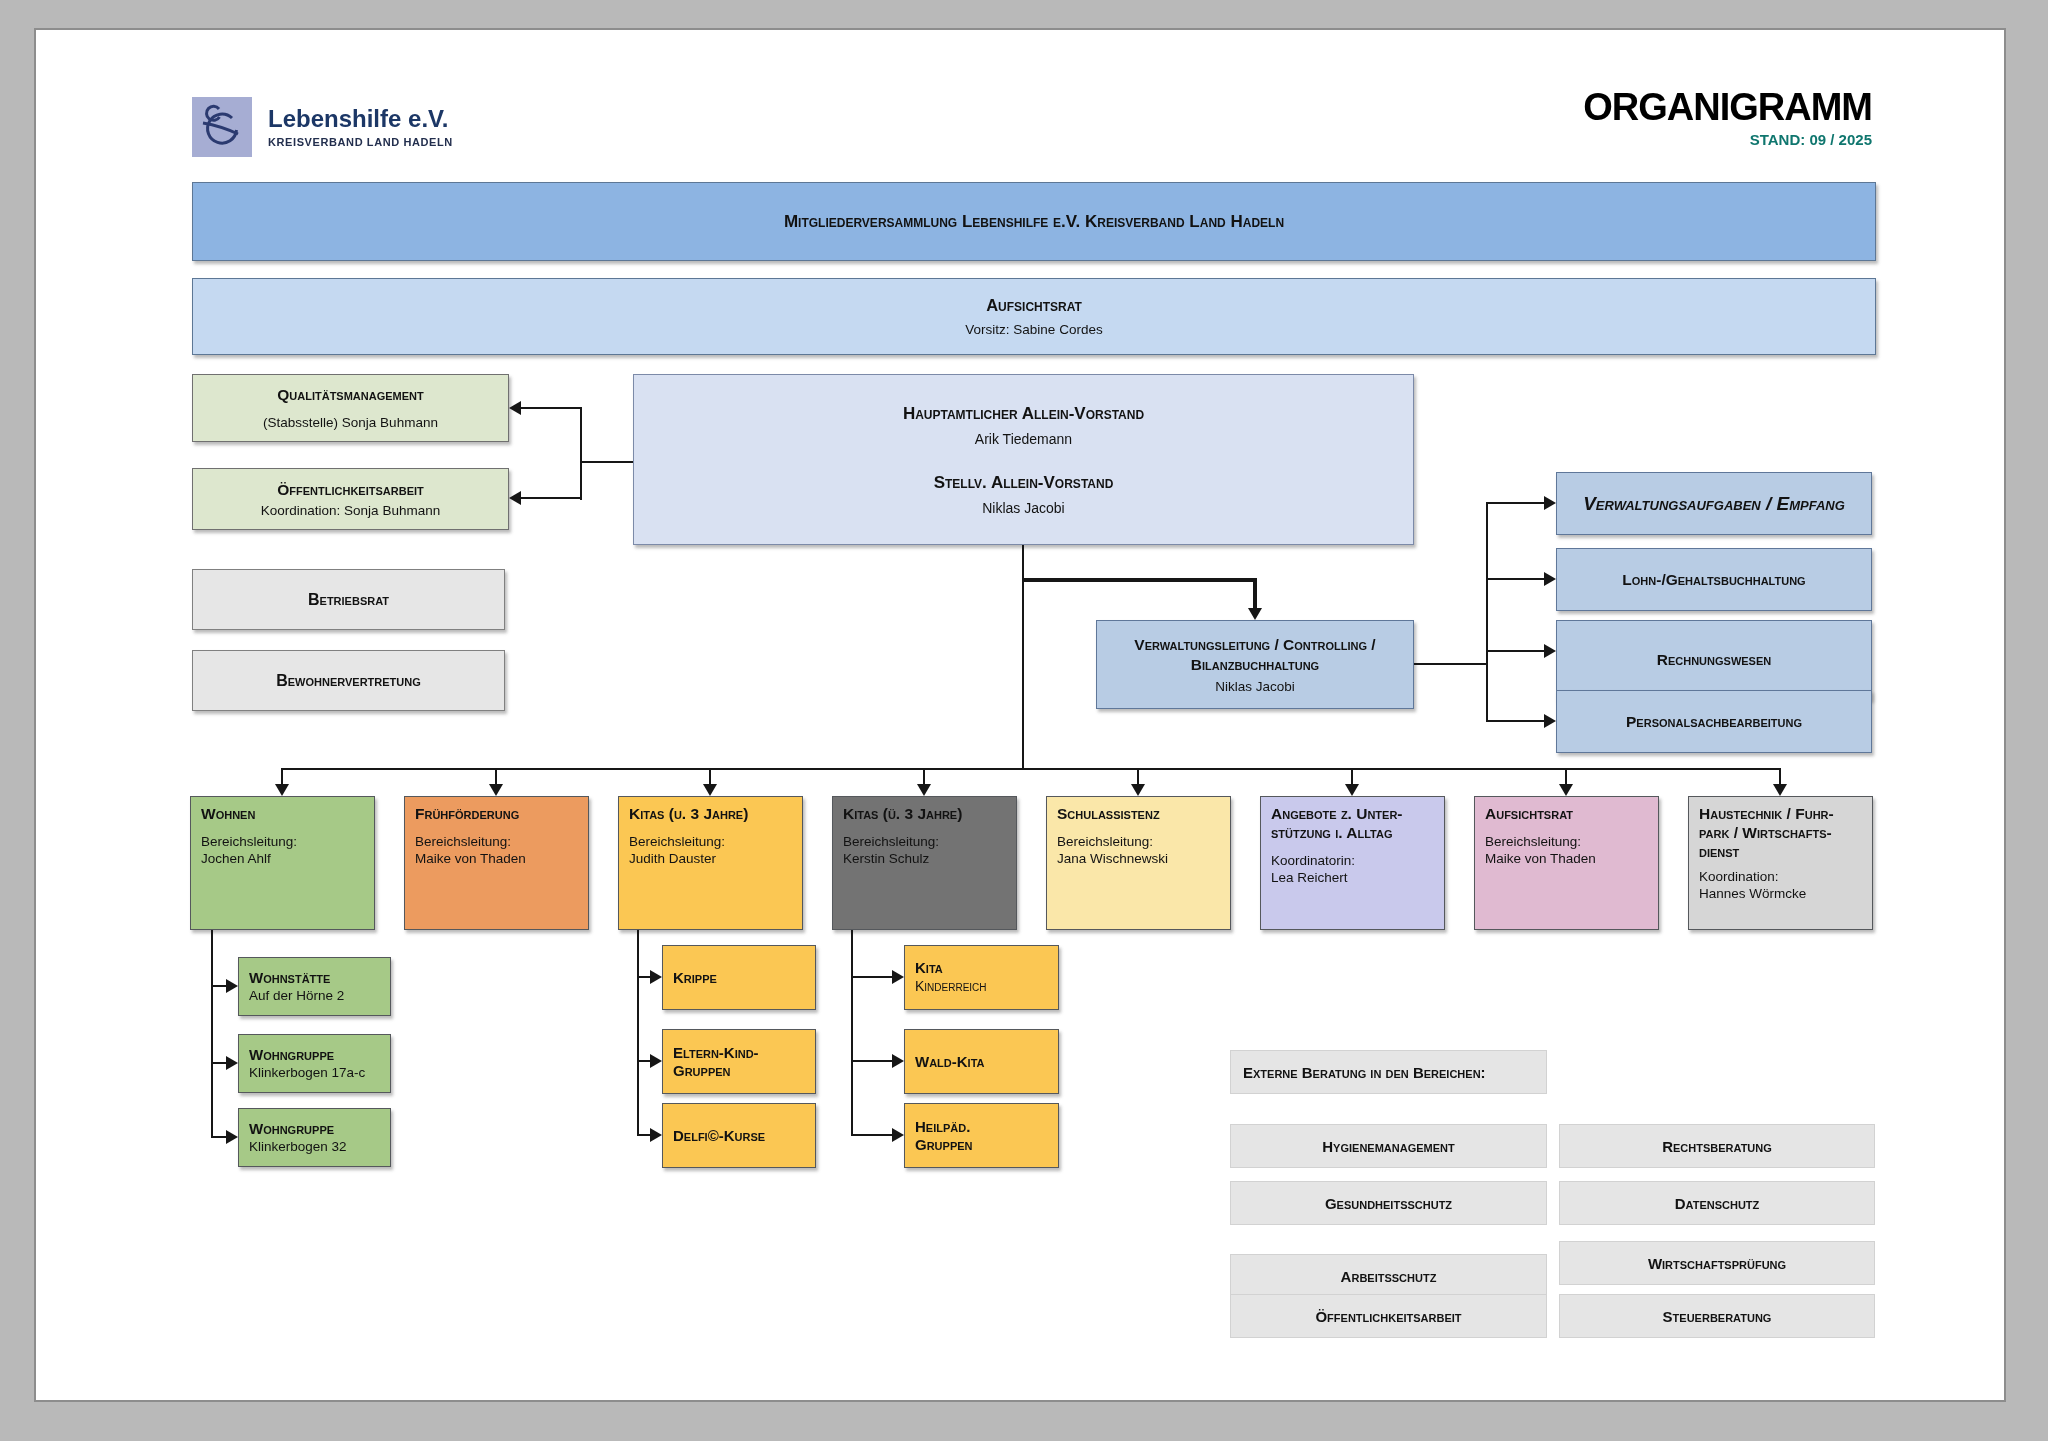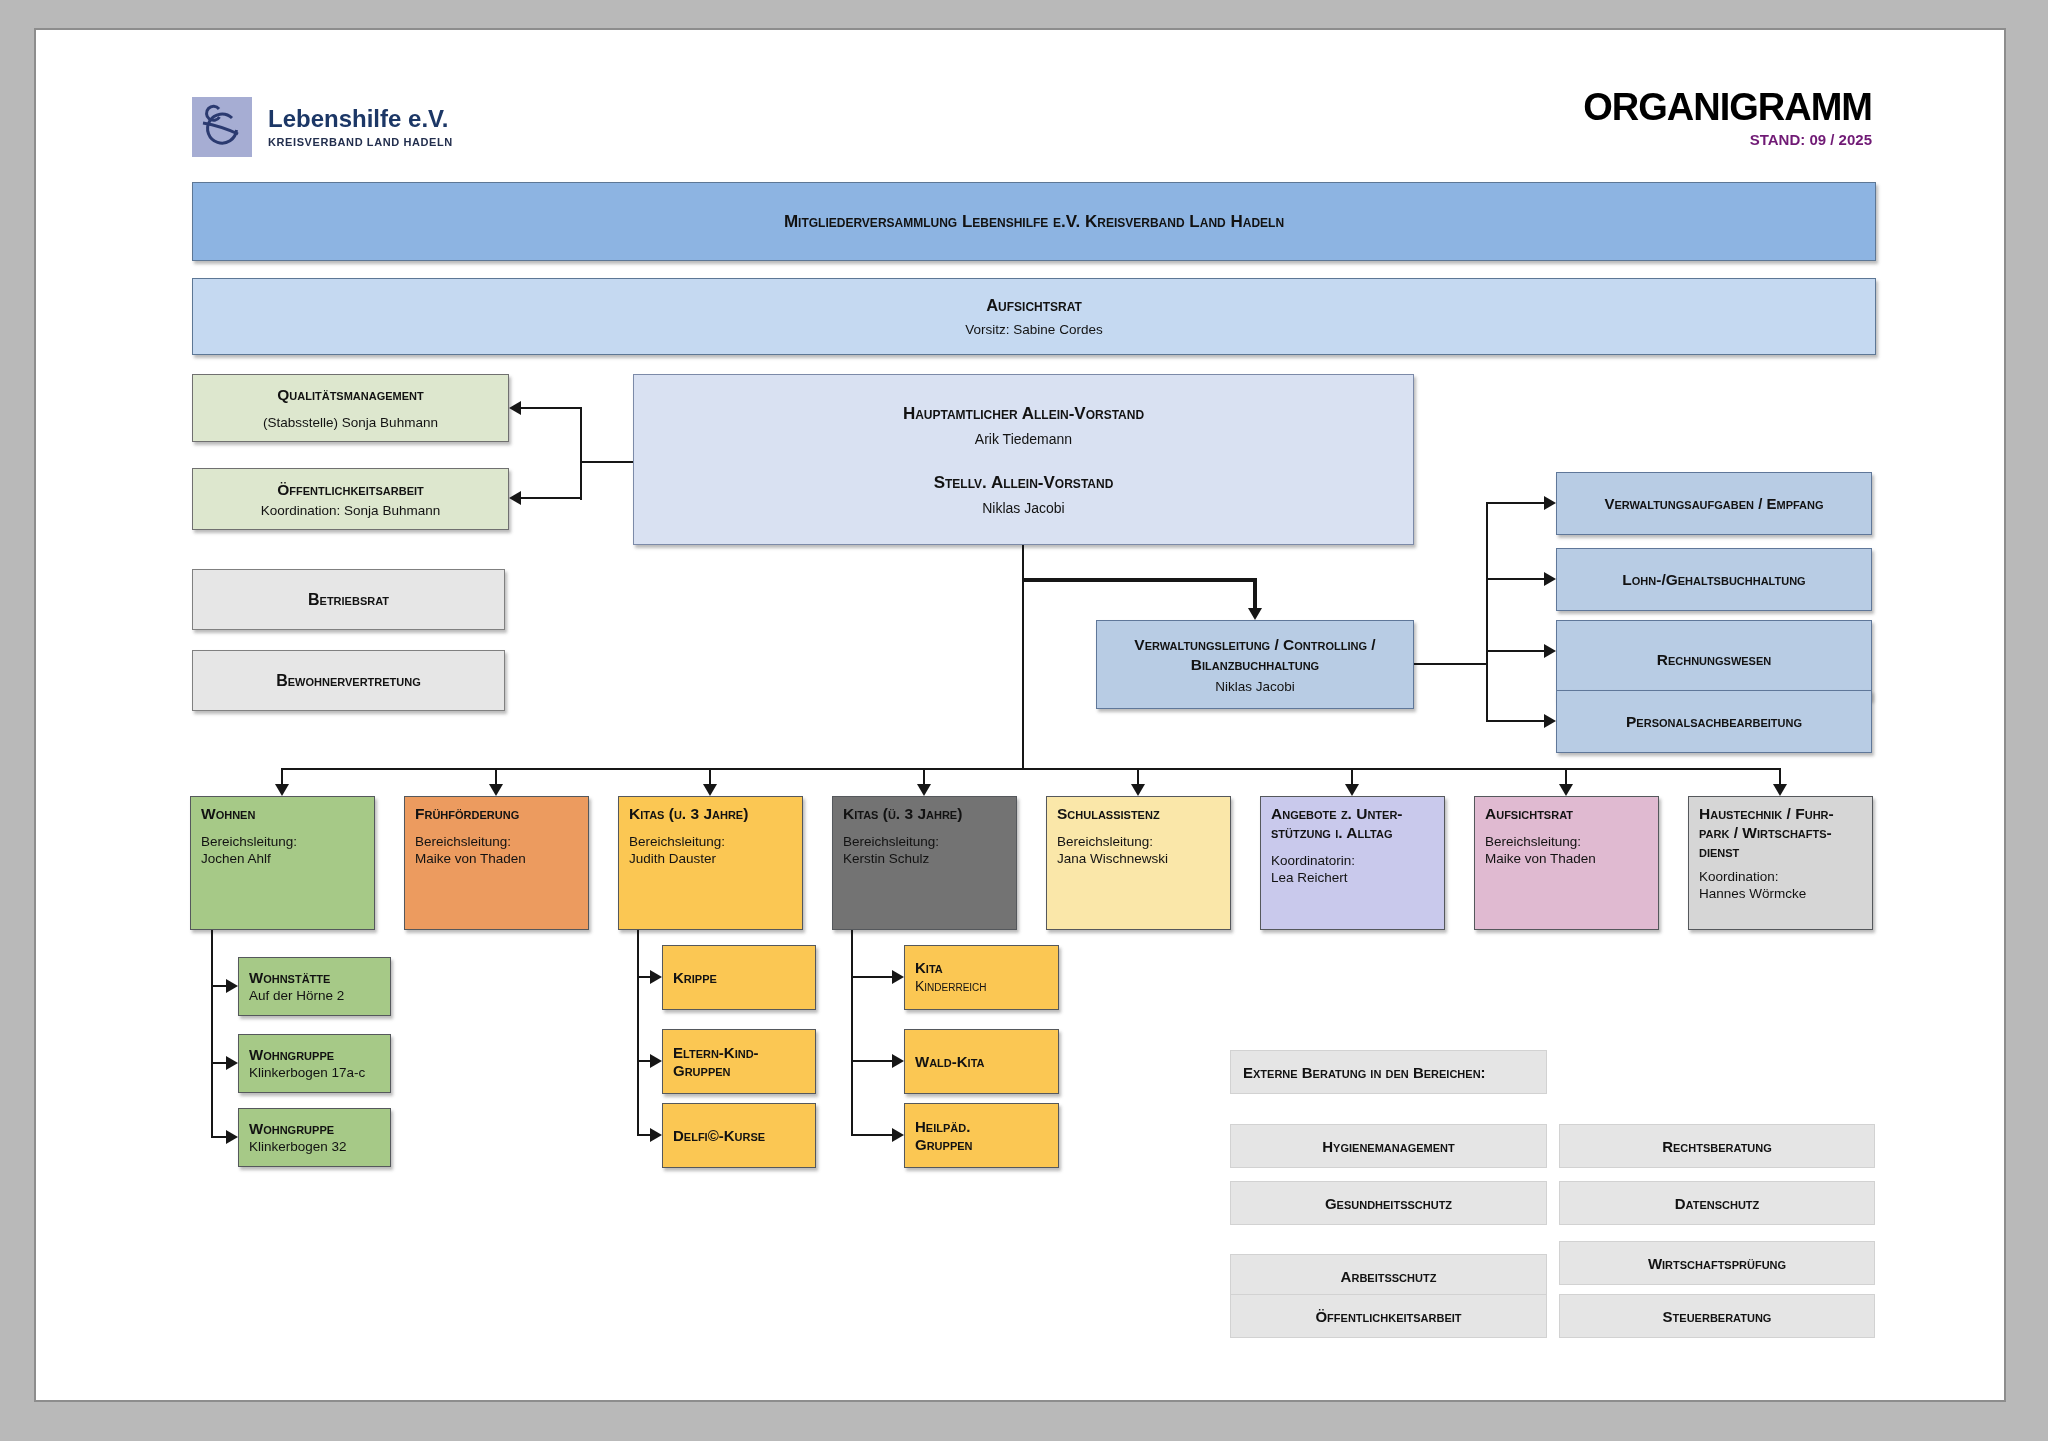--- a/index.html
+++ b/index.html
@@ -22,21 +22,21 @@
   .dept .t{font-size:15.5px;line-height:1.22;font-variant:small-caps;font-weight:bold;}
   .dept .meta{margin-top:9px;}
   .sub{padding:6px 10px;font-size:13.5px;line-height:1.3;}
   .sub .t{font-size:15px;font-variant:small-caps;font-weight:bold;line-height:1.2;}
   .subcap{font-variant:small-caps;font-size:14px;}
   .ext{background:#e5e5e5;border:1px solid #d2d2d2;position:absolute;box-sizing:border-box;
        font-variant:small-caps;font-weight:bold;font-size:15px;display:flex;align-items:center;}
   .logo-name{font-size:24px;font-weight:bold;color:#1c3766;line-height:1.1;}
   .logo-sub{font-size:11px;font-weight:bold;letter-spacing:.6px;color:#232f4e;margin-top:4px;}
   .big-title{font-size:38px;font-weight:800;letter-spacing:-1px;color:#000;line-height:1;}
-  .stand{font-size:15px;font-weight:bold;margin-top:5px;color:#701a75;}
+  .stand{font-size:15px;font-weight:bold;margin-top:5px;color:#0f766e;}
 </style>
 </head>
 <body>
 
 <div class="page">
 
   <div style="position:absolute;left:156px;top:67px;width:60px;height:60px;background:#A6ADD3;">
     <svg width="60" height="60" viewBox="0 0 60 60">
       <path d="M 27 12 A 7 7 0 1 0 27.5 20" fill="none" stroke="#2B3A70" stroke-width="3"></path>
       <path d="M 40 21 A 14.5 14.5 0 1 0 44.5 33" fill="none" stroke="#2B3A70" stroke-width="3"></path>
@@ -83,21 +83,21 @@
     <div style="font-size:14px;margin-top:7px;">Niklas Jacobi</div>
   </div>
 
   <div class="bx flexc ctr" style="left:1060px;top:590px;width:318px;height:89px;background:#B8CCE4;border-color:#5f7799;">
     <div class="sc" style="font-size:15.5px;line-height:1.25;">Verwaltungsleitung / Controlling /</div>
     <div class="sc" style="font-size:15.5px;line-height:1.25;">Bilanzbuchhaltung</div>
     <div style="font-size:13.5px;margin-top:5px;">Niklas Jacobi</div>
   </div>
 
   <div class="bx flexc ctr" style="left:1520px;top:442px;width:316px;height:63px;background:#B8CCE4;border-color:#5f7799;">
-    <div class="sc" style="font-size:15px;">Verwaltungsaufgaben / Empfang</div>
+    <div class="sc" style="font-size:19px;font-style:italic;">Verwaltungsaufgaben / Empfang</div>
   </div>
   <div class="bx flexc ctr" style="left:1520px;top:518px;width:316px;height:63px;background:#B8CCE4;border-color:#5f7799;">
     <div class="sc" style="font-size:15.5px;">Lohn-/Gehaltsbuchhaltung</div>
   </div>
   <div class="bx flexc ctr" style="left:1520px;top:590px;width:316px;height:80px;background:#B8CCE4;border-color:#5f7799;">
     <div class="sc" style="font-size:15.5px;">Rechnungswesen</div>
   </div>
   <div class="bx flexc ctr" style="left:1520px;top:660px;width:316px;height:63px;background:#B8CCE4;border-color:#5f7799;">
     <div class="sc" style="font-size:15.5px;">Personalsachbearbeitung</div>
   </div>

